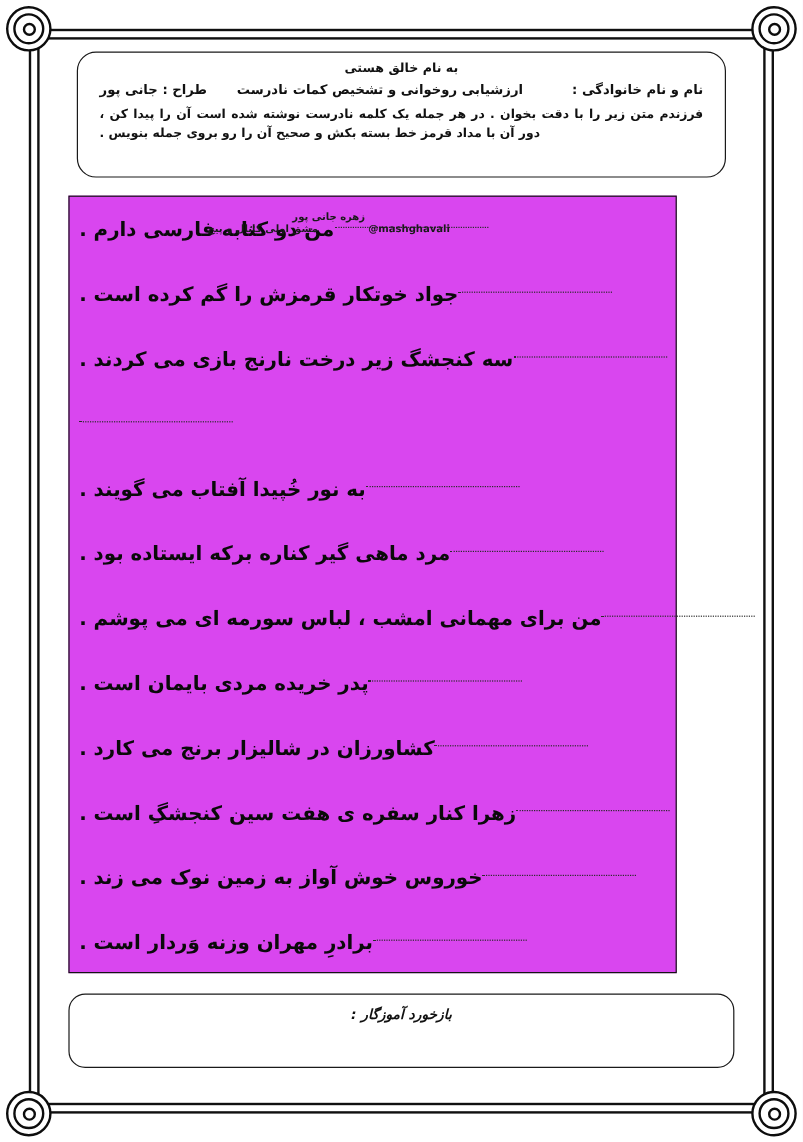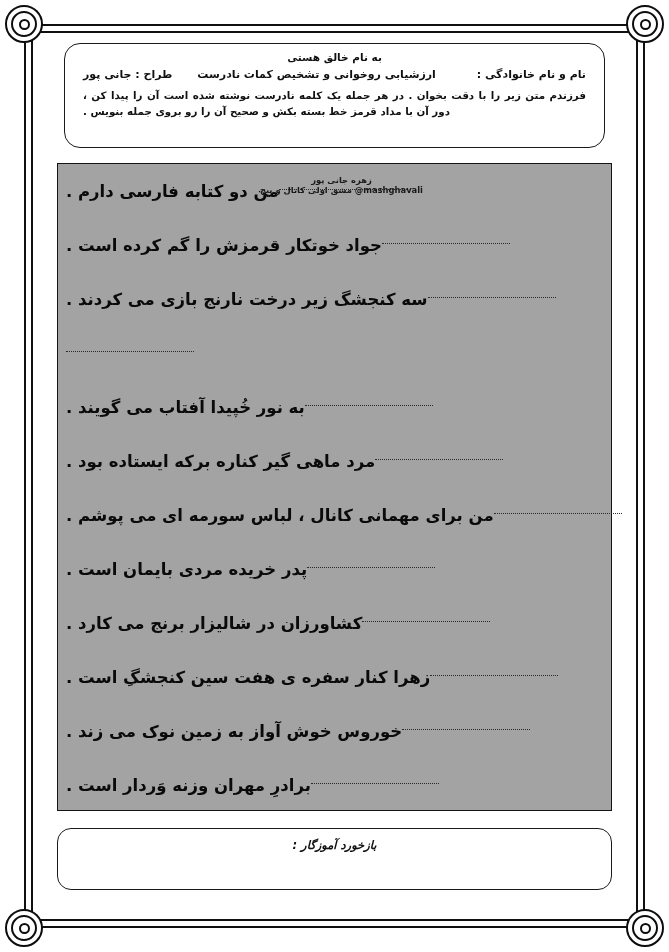--- a/index.html
+++ b/index.html
@@ -131,25 +131,25 @@
     text-align-last: left;
     direction: rtl;
     padding: 0 2px;
   }
 
   
   .exercise-box {
     position: absolute;
     left: 16px;
     top: 127px;
-    width: 555px;
+    width: 507px;
     height: 648px;
     border: 1.8px solid #141414;
     box-sizing: border-box;
-    background: #a3a3a3;
+    background: #d946ef;
   }
 
   .q-row {
     position: relative;
     height: 54px;
     display: flex;
     flex-direction: row;
     align-items: center;
     justify-content: flex-end;
     padding: 0 10px 0 8px;
@@ -186,21 +186,21 @@
     font-size: 8.4px;
     font-weight: bold;
     color: #1a1a1a;
   }
   .wm-line2 {
     font-size: 8.4px;
     font-weight: bold;
     color: #1a1a1a;
     white-space: nowrap;
   }
-  .wm-handle { direction: ltr; display: inline-block; }
+  .wm-handle { direction: ltr; display: inline-block; margin-left: 39px; }
 
   
   .footer-box {
     position: absolute;
     left: 16px;
     top: 792px;
     width: 555px;
     height: 62px;
     border: 1.5px solid #1a1a1a;
     border-radius: 14px;
@@ -277,21 +277,21 @@
     <div class="q-row">
       <div class="q-blank"></div>
       <div class="q-text">به نور خُپیدا آفتاب می گویند .</div>
     </div>
     <div class="q-row">
       <div class="q-blank"></div>
       <div class="q-text">مرد ماهی گیر کناره برکه ایستاده بود .</div>
     </div>
     <div class="q-row">
       <div class="q-blank"></div>
-      <div class="q-text">من برای مهمانی کانال ، لباس سورمه ای می پوشم .</div>
+      <div class="q-text">من برای مهمانی امشب ، لباس سورمه ای می پوشم .</div>
     </div>
     <div class="q-row">
       <div class="q-blank"></div>
       <div class="q-text">پدر خریده مردی بایمان است .</div>
     </div>
     <div class="q-row">
       <div class="q-blank"></div>
       <div class="q-text">کشاورزان در شالیزار برنج می کارد .</div>
     </div>
     <div class="q-row">

